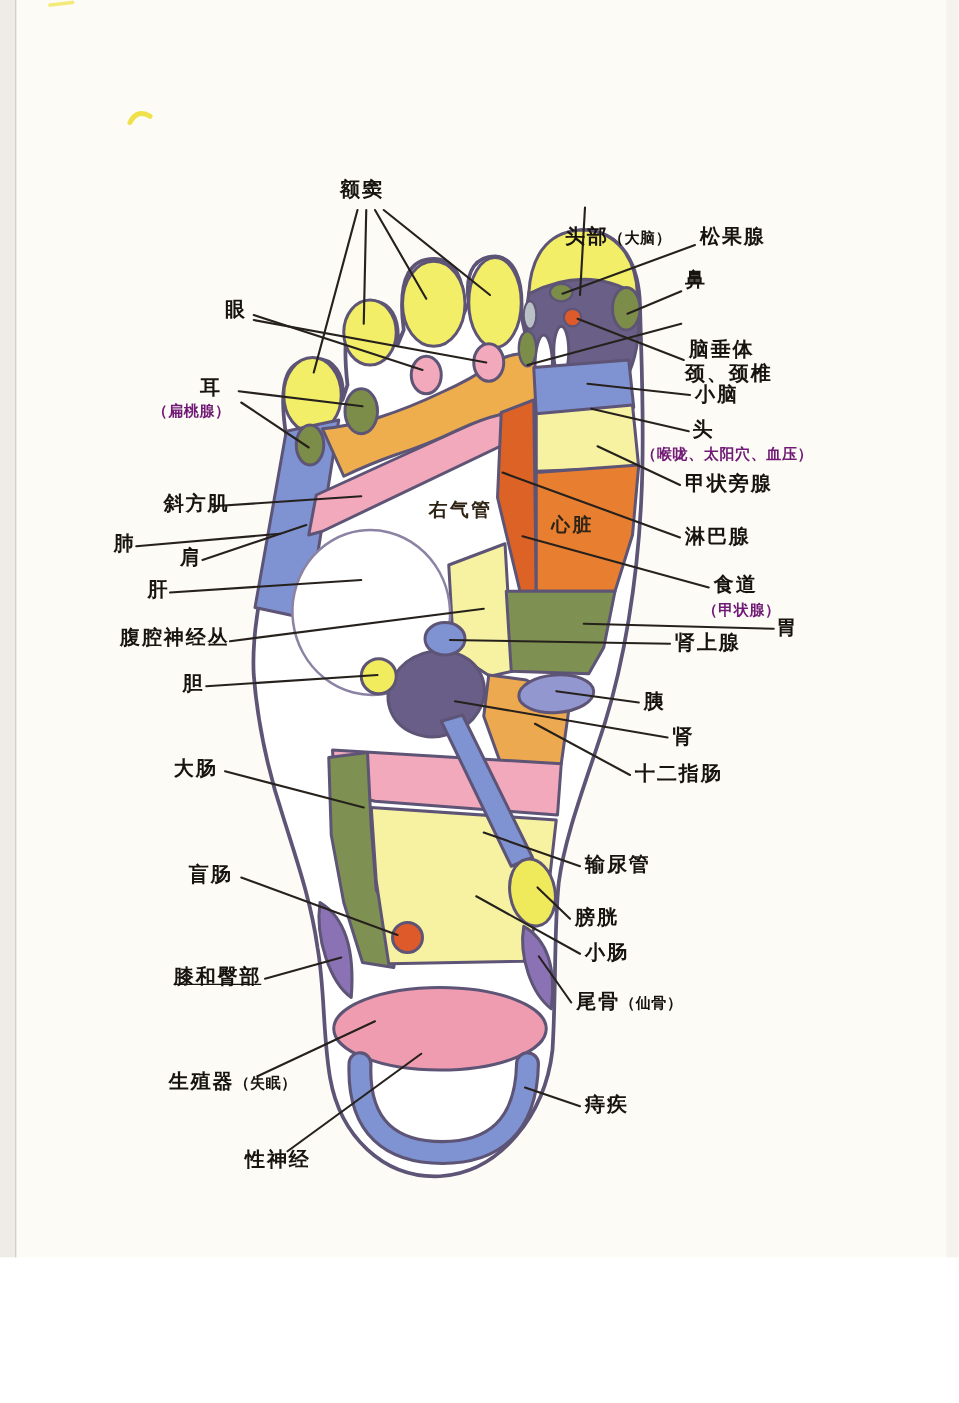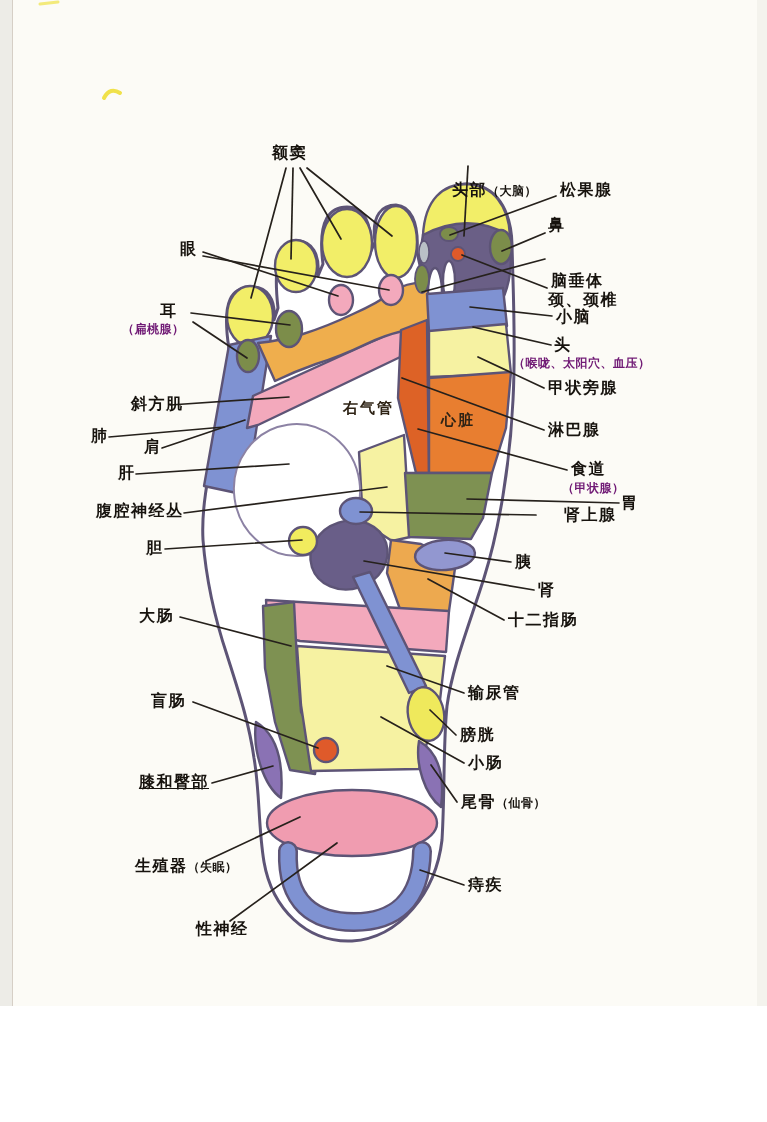--- a/index.html
+++ b/index.html
@@ -150,21 +150,21 @@
       <div class="lbl" style="left: 548px; top: 247px; margin-top: 44px;"><span>颈、颈椎</span></div>
       <div class="lbl" style="left: 551px; top: 272px;"><span>脑垂体</span></div>
       <div class="lbl" style="left: 556px; top: 308px; text-align: right;"><span>小脑</span></div>
       <div class="lbl" style="left: 554px; top: 336px;"><span>头</span></div>
       <div class="lbl-sub" style="left: 513px; top: 357px;">（喉咙、太阳穴、血压）</div>
       <div class="lbl" style="left: 548px; top: 379px;"><span>甲状旁腺</span></div>
       <div class="lbl" style="left: 548px; top: 421px;"><span>淋巴腺</span></div>
       <div class="lbl" style="left: 571px; top: 460px;"><span>食道</span></div>
       <div class="lbl-sub" style="left: 562px; top: 482px;">（甲状腺）</div>
       <div class="lbl" style="left: 621px; top: 494px;"><span>胃</span></div>
-      <div class="lbl" style="left: 540px; top: 506px; margin-left: 24px;"><span>肾上腺</span></div>
+      <div class="lbl" style="left: 540px; top: 506px;"><span>肾上腺</span></div>
       <div class="lbl" style="left: 515px; top: 553px;"><span>胰</span></div>
       <div class="lbl" style="left: 538px; top: 581px;"><span>肾</span></div>
       <div class="lbl" style="left: 508px; top: 611px;"><span>十二指肠</span></div>
       <div class="lbl" style="left: 468px; top: 684px;"><span>输尿管</span></div>
       <div class="lbl" style="left: 460px; top: 726px;"><span>膀胱</span></div>
       <div class="lbl" style="left: 468px; top: 754px;"><span>小肠</span></div>
       <div class="lbl" style="left: 461px; top: 793px;"><span>尾骨</span><span class="sub">（仙骨）</span></div>
       <div class="lbl" style="left: 468px; top: 876px;"><span>痔疾</span></div>
       <div class="lbl" style="left: 180px; top: 240px;"><span>眼</span></div>
       <div class="lbl" style="left: 160px; top: 302px;"><span>耳</span></div>

